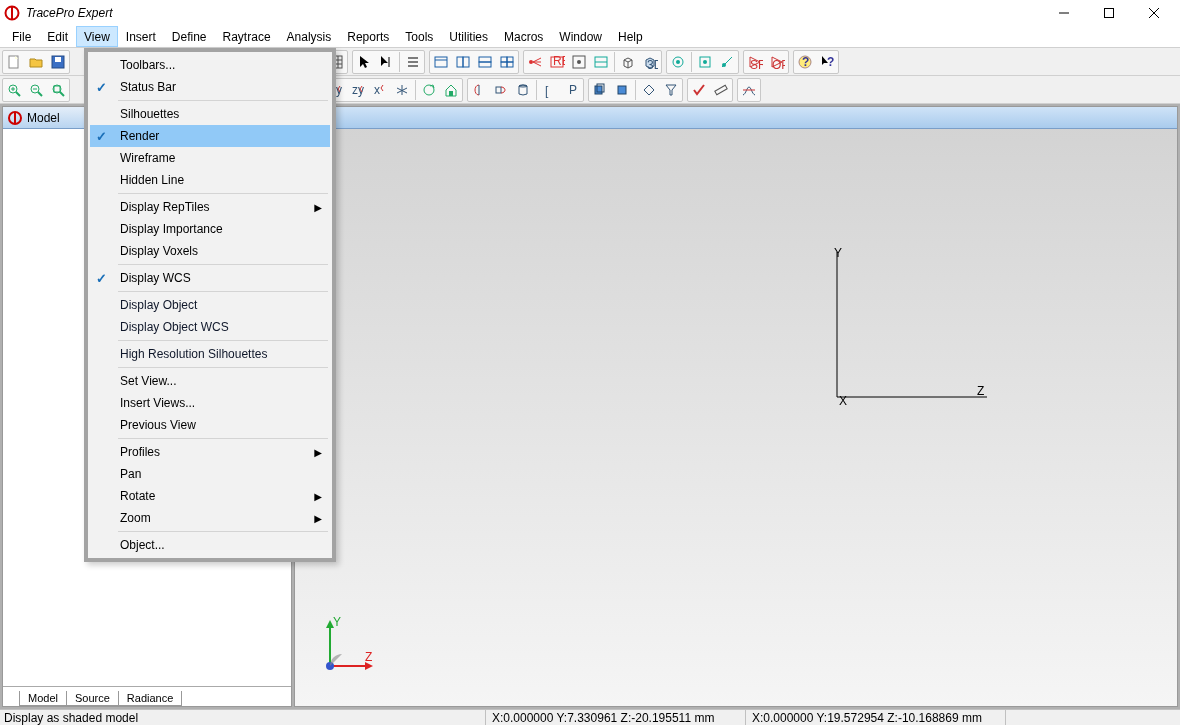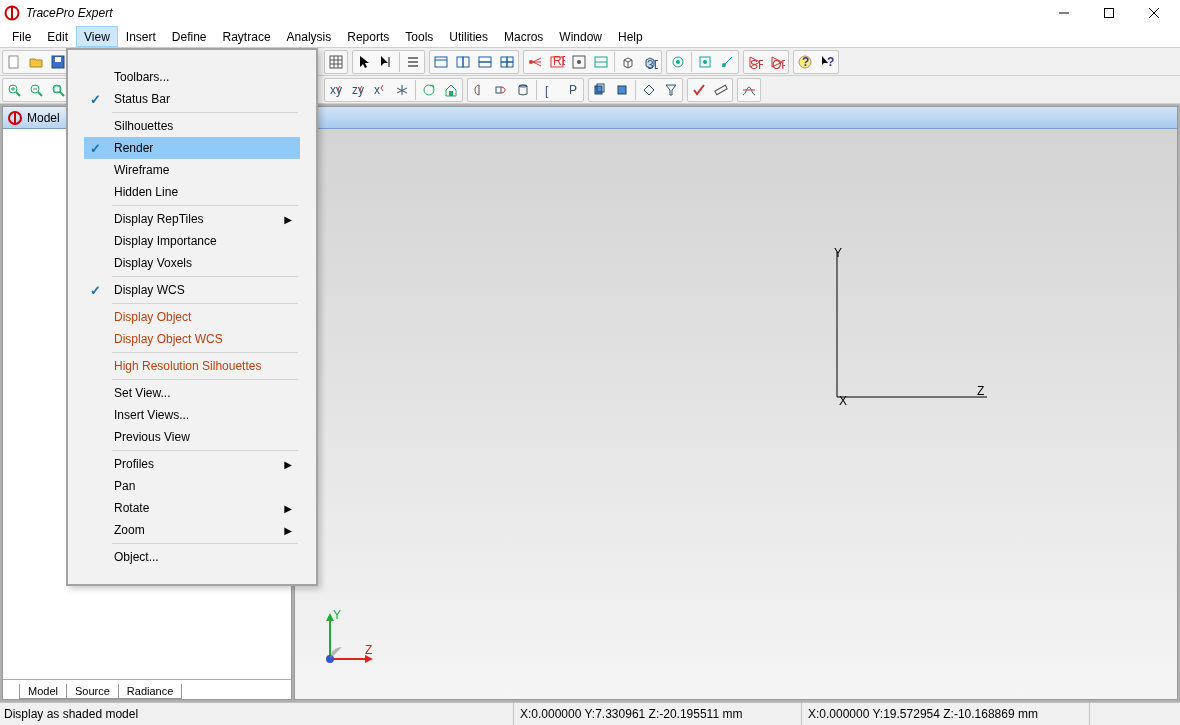--- a/index.html
+++ b/index.html
@@ -22,28 +22,28 @@
 .left-panel { width: 290px; background: #fff; border: 1px solid #999; margin: 2px 1px 2px 2px; display: flex; flex-direction: column; }
 .panel-tabbar { height: 22px; background: linear-gradient(#e4eef9, #b8d4f0); display: flex; align-items: center; border-bottom: 1px solid #7a9ec8; }
 .panel-tab-logo { width: 16px; height: 16px; margin: 0 4px; }
 .panel-content { flex: 1; background: #fff; position: relative; }
 .bottom-tabs { height: 20px; display: flex; align-items: flex-end; padding-left: 16px; border-top: 1px solid #aaa; background: #fff; }
 .b-tab { border: 1px solid #999; border-top: none; padding: 1px 8px; background: #fff; margin-right: -1px; font-size: 11px; }
 .viewport { flex: 1; margin: 2px 2px 2px 1px; border: 1px solid #999; position: relative; background: linear-gradient(to bottom, #d2d2d2 0%, #e0e0e0 40%, #f5f5f5 100%); }
 .viewport-caption { height: 22px; background: linear-gradient(#cfe3f7, #a9cbed); border-bottom: 1px solid #7a9ec8; }
 .axis-small { position: absolute; bottom: 30px; left: 20px; }
 .axis-large { position: absolute; top: 140px; right: 180px; }
-.dropdown { position: absolute; left: 66px; top: 48px; width: 252px; background: #f2f2f2; border: 2px solid #a3a3a3; box-shadow: 3px 3px 6px rgba(0,0,0,0.2); z-index: 100; padding: 16px; }
+.dropdown { position: absolute; left: 84px; top: 48px; width: 252px; background: #f2f2f2; border: 4px solid #a3a3a3; box-shadow: 3px 3px 6px rgba(0,0,0,0.2); z-index: 100; padding: 2px; }
 .dd-item { height: 22px; display: flex; align-items: center; padding-left: 30px; position: relative; cursor: default; }
-.dd-item.disabled { color: #c2410c; }
+.dd-item.disabled { color: #0f172a; }
 .dd-item.highlight { background: #91c9f7; }
 .dd-item .check { position: absolute; left: 6px; color: #1a6fb8; font-weight: bold; font-size: 13px; }
 .dd-item .arrow { position: absolute; right: 8px; font-size: 10px; }
 .dd-sep { height: 1px; background: #d4d4d4; margin: 2px 2px 2px 28px; }
-.statusbar { height: 23px; display: flex; align-items: center; background: #f0f0f0; border-top: 1px solid #c0c0c0; position: relative; gap: 28px; }
+.statusbar { height: 16px; display: flex; align-items: center; background: #f0f0f0; border-top: 1px solid #c0c0c0; position: relative; }
 .status-left { padding-left: 4px; flex: 0 0 485px; }
 .status-cell { border-left: 1px solid #c0c0c0; padding: 0 6px; height: 100%; display: flex; align-items: center; }
 .status-cell.wide { flex: 0 0 260px; }
 svg { display: block; }
 </style>
 </head>
 <body>
 
 <div class="titlebar">
   <span class="logo">

